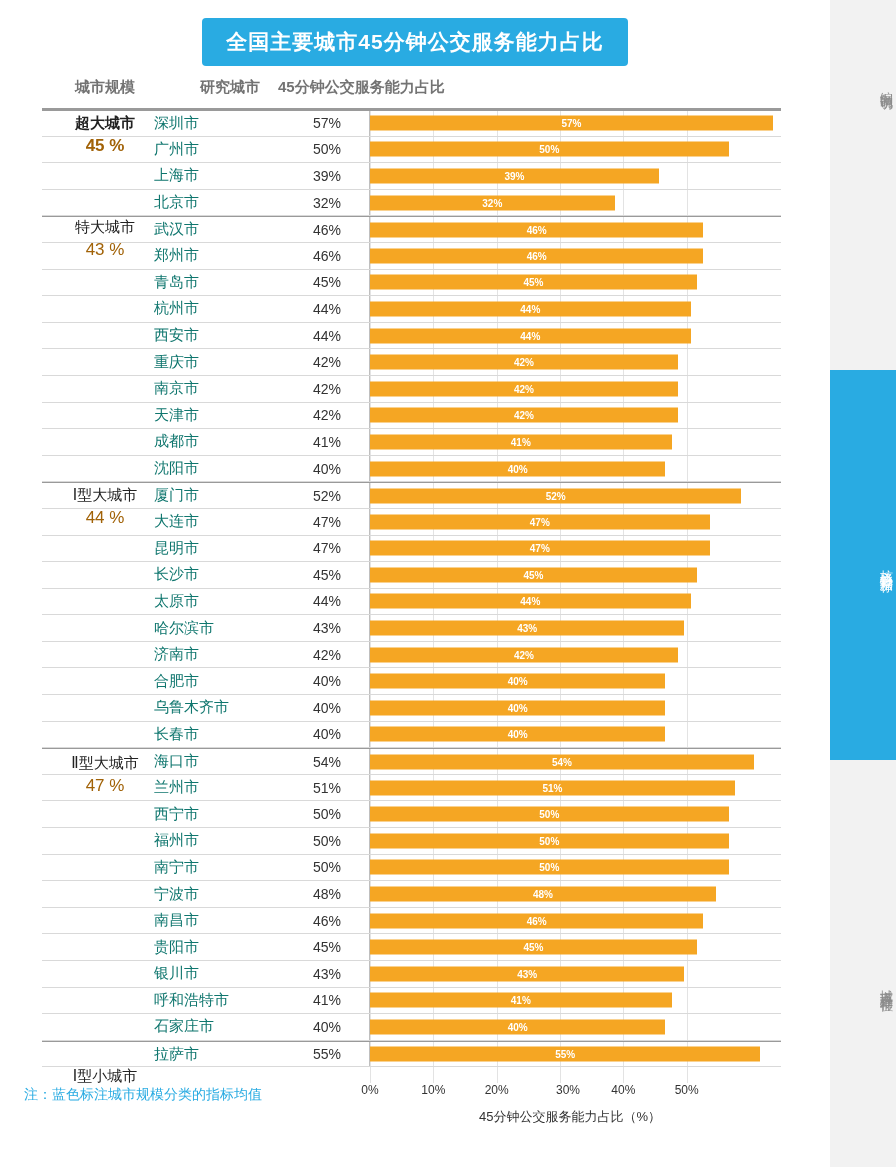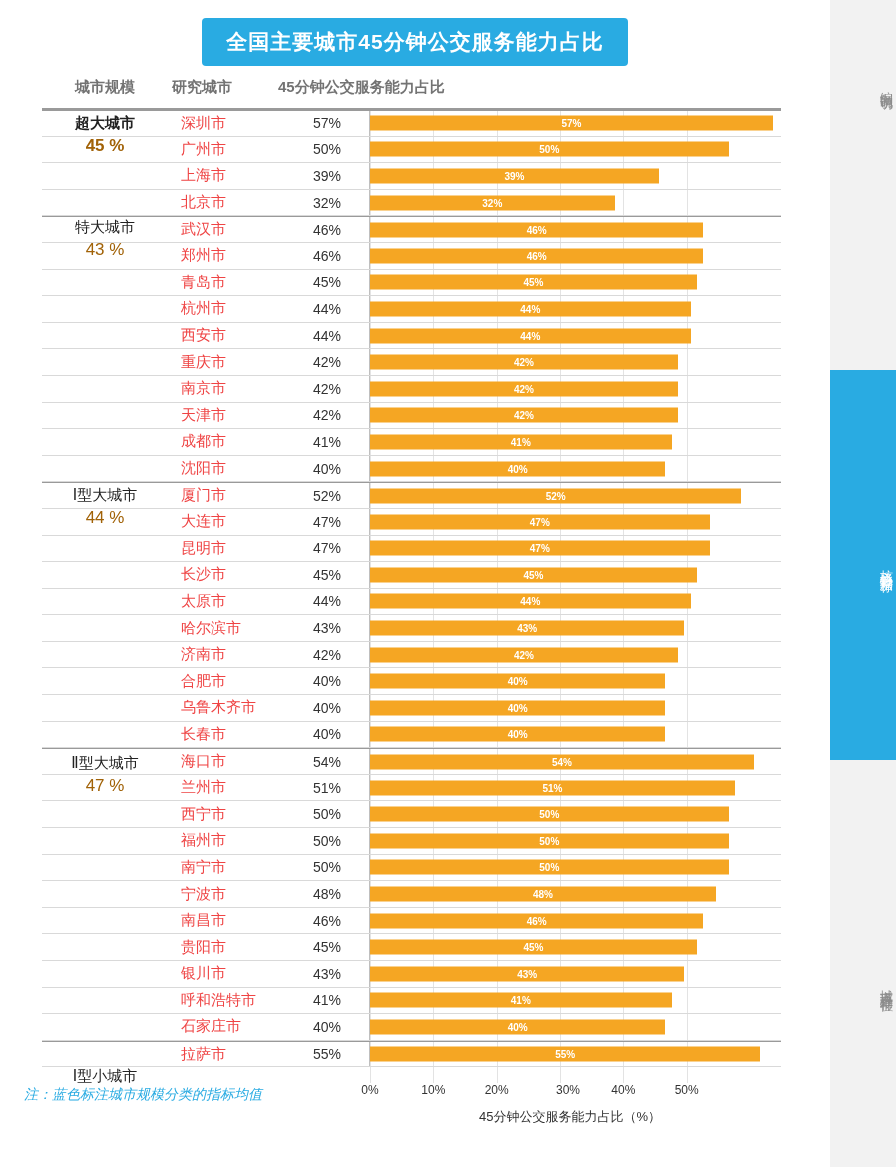--- a/index.html
+++ b/index.html
@@ -57,43 +57,43 @@
   #rail1 { top: 370px; height: 390px; background:#29ABE2; }
   #rail2 { top: 860px; height: 250px; }
 
   
   .hdr {
     position: absolute; top: 78px; left: 0; width: 830px;
     height: 30px;
     font-size: 15px; font-weight: bold; color: #737373;
   }
   .hdr .h-size { position:absolute; left: 50px; width: 110px; text-align:center; }
-  .hdr .h-city { position:absolute; left: 172px; width: 100px; text-align:left; }
+  .hdr .h-city { position:absolute; left: 180px; width: 100px; text-align:center; }
   .hdr .h-val  { position:absolute; left: 278px; width: 260px; text-align:left; }
 
   .hdr-rule {
     position:absolute; top:108px; left:42px; width:739px; height:2px; background:#9a9a9a;
   }
 
   
   .tbl {
     position: absolute; top: 110px; left: 42px;
     width: 739px;
   }
   .row {
     position: relative;
     height: 26.6px;
     border-bottom: 1px solid #d9d9d9;
   }
   .row.group-top { border-top: 1px solid #9a9a9a; }
   .cell-city {
-    position:absolute; left: 139px; width: 120px;
+    position:absolute; left: 112px; width: 120px;
     height: 100%;
     display:flex; align-items:center;
-    font-size: 15px; color: #ef4444;
+    font-size: 15px; color: #0f766e;
   }
   .cell-val {
     position:absolute; left: 246px; width: 78px;
     height: 100%;
     display:flex; align-items:center; justify-content:center;
     font-size: 14px; color: #333;
   }
   .sep-line {
     position:absolute; left: 327px; top: 0; width: 1px; height: 100%;
     background: #bfbfbf;
@@ -145,21 +145,21 @@
     position:absolute; left: 328px; top: 110px; width: 453px; height: 973px;
     pointer-events:none;
   }
   .grid .gl {
     position:absolute; top:0; bottom:0; width:1px; background:#e3e3e3;
   }
 
   
   .note {
     position:absolute; left: 24px; top: 1086px;
-    font-size: 14px; color: #29ABE2; font-style: italic;
+    font-size: 14px; color: #29ABE2;
   }
 </style>
 </head>
 <body>
 
 <div class="title-wrap">
   <div class="title">全国主要城市45分钟公交服务能力占比</div>
 </div>
 
 <div class="rail">

